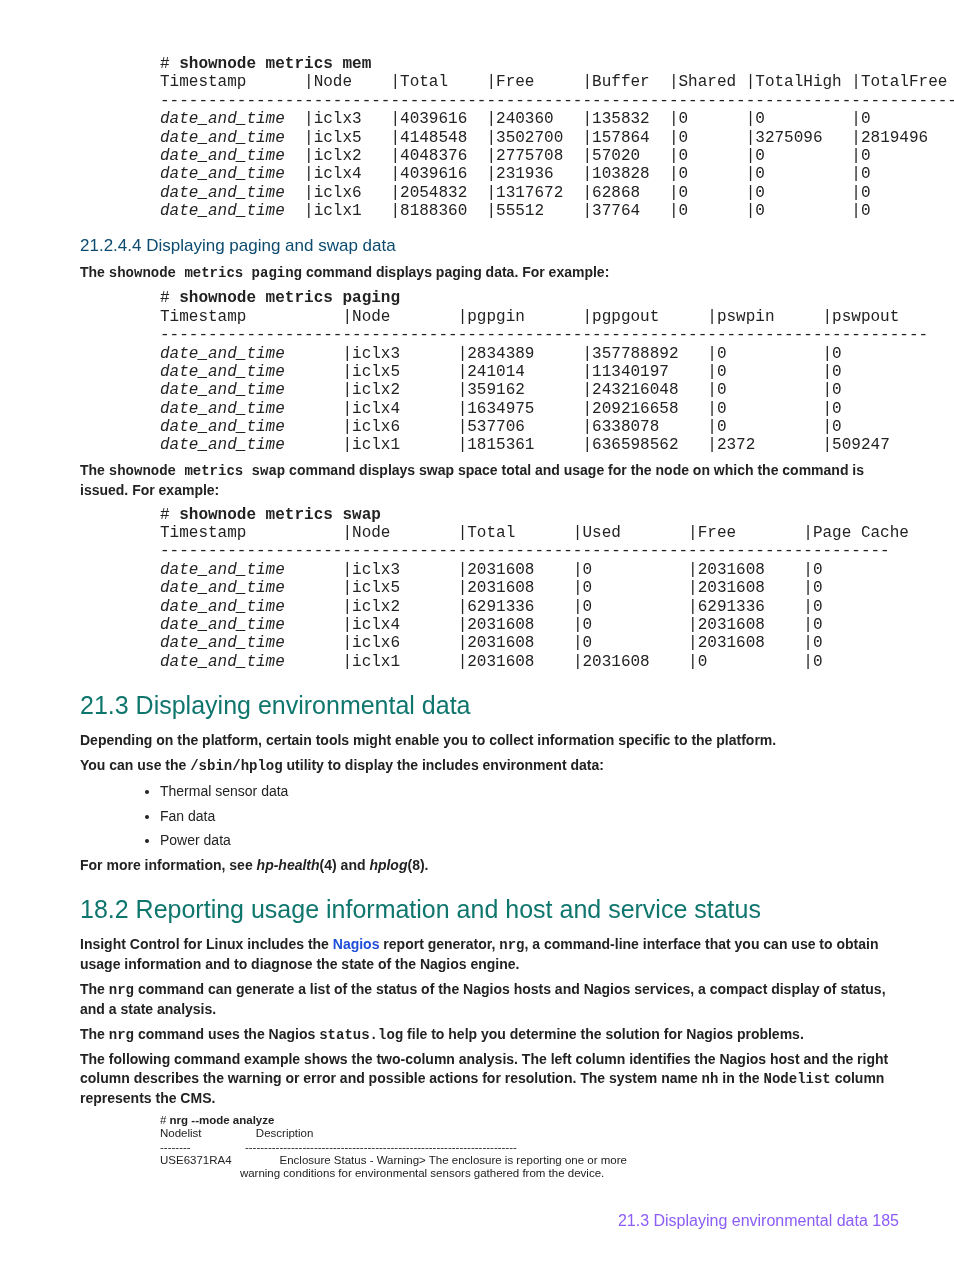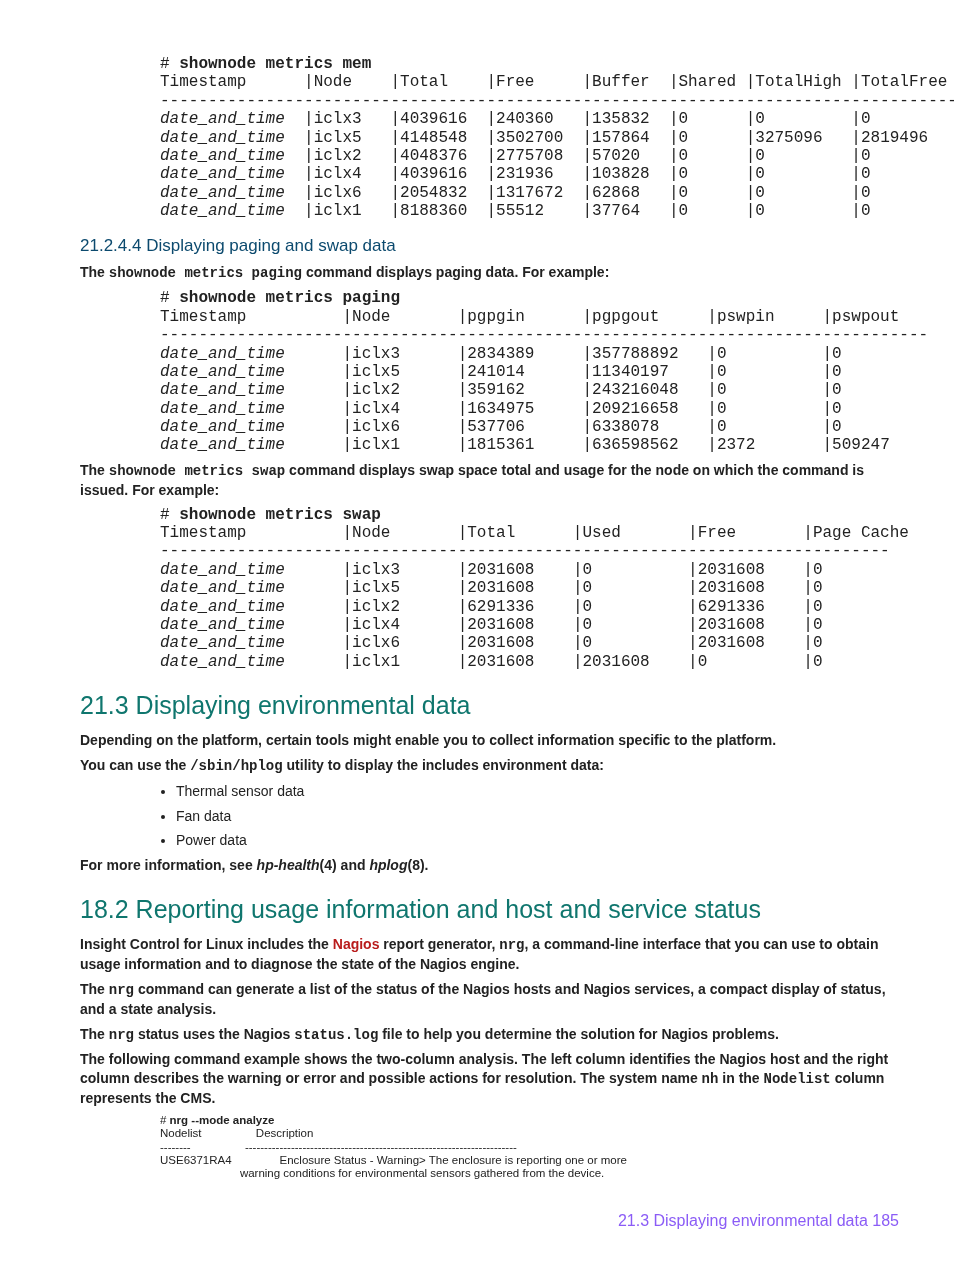--- a/index.html
+++ b/index.html
@@ -45,24 +45,24 @@
   }
   .para {
     margin: 6px 0;
     font-weight: bold;
   }
   ul {
     margin: 4px 0 4px 20px;
     padding: 0;
   }
   li {
-    margin: 6px 16px;
+    margin: 6px 0;
   }
   a.link {
-    color: #b91c1c;
+    color: #1d4ed8;
     text-decoration: none;
   }
   .footer {
     text-align: right;
     font-size: 16px;
     margin-top: 30px;
     color: #8b5cf6;
   }
   i { font-style: italic; }
 </style>
@@ -134,21 +134,21 @@
 
 <div class="indent para">
   <span>Insight Control for Linux includes the </span><a href="#" class="link">Nagios</a><span> report generator, </span><span class="mono-inline">nrg</span><span>, a command-line interface that you can use to obtain usage information and to diagnose the state of the Nagios engine.</span>
 </div>
 
 <div class="indent para">
   <span>The </span><span class="mono-inline">nrg</span><span> command can generate a list of the status of the Nagios hosts and Nagios services, a compact display of status, and a state analysis.</span>
 </div>
 
 <div class="indent para">
-  <span>The </span><span class="mono-inline">nrg</span><span> status uses the Nagios </span><span class="mono-inline">status.log</span><span> file to help you determine the solution for Nagios problems.</span>
+  <span>The </span><span class="mono-inline">nrg</span><span> command uses the Nagios </span><span class="mono-inline">status.log</span><span> file to help you determine the solution for Nagios problems.</span>
 </div>
 
 <div class="indent para">
   <span>The following command example shows the two-column analysis. The left column identifies the Nagios host and the right column describes the warning or error and possible actions for resolution. The system name </span><span class="mono-inline">nh</span><span> in the </span><span class="mono-inline">Nodelist</span><span> column represents the CMS.</span>
 </div>
 
 <div class="indent small-mono" id="nrg-block"># <b>nrg --mode analyze</b>
 Nodelist                 Description
 --------                 -----------------------------------------------------------------------
 USE6371RA4               Enclosure Status - Warning&gt; The enclosure is reporting one or more

